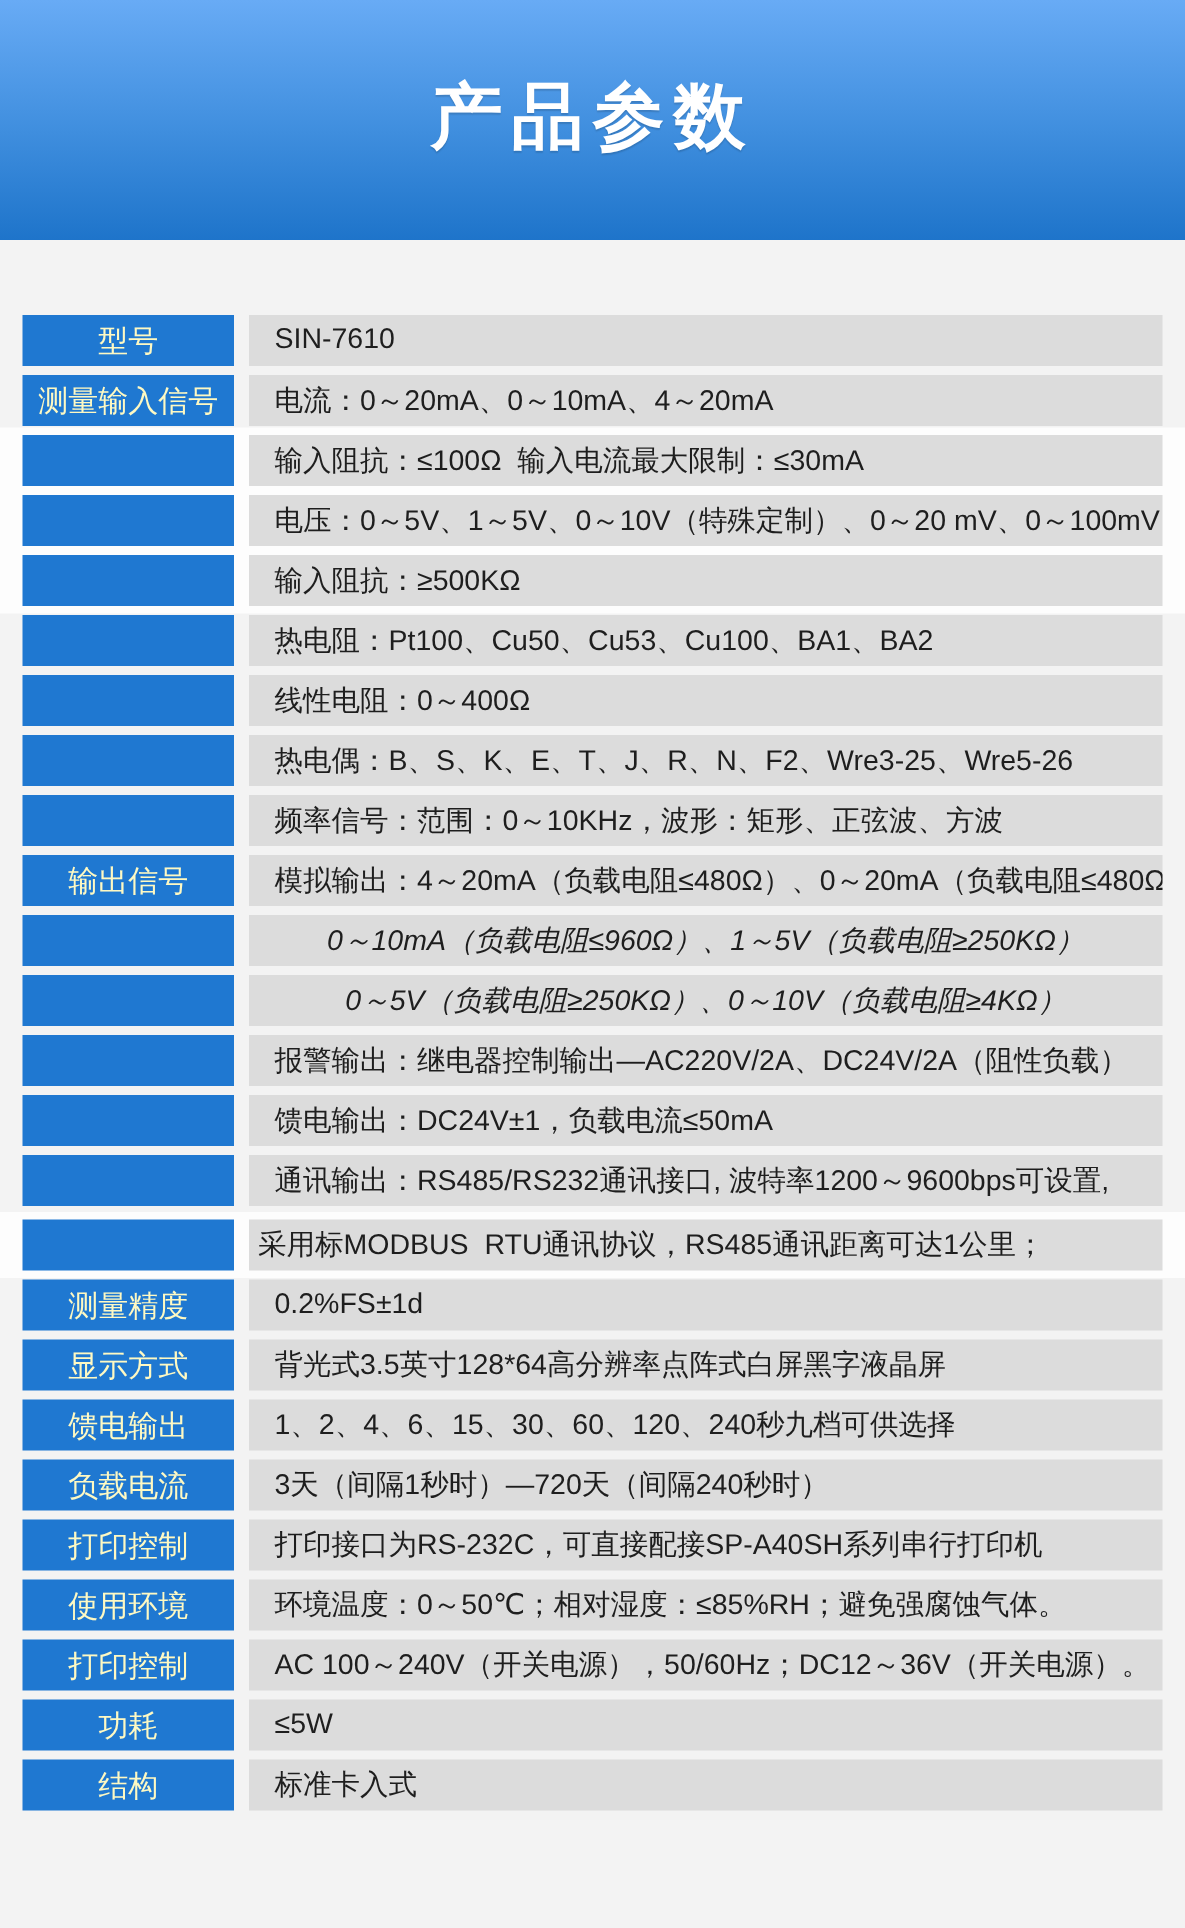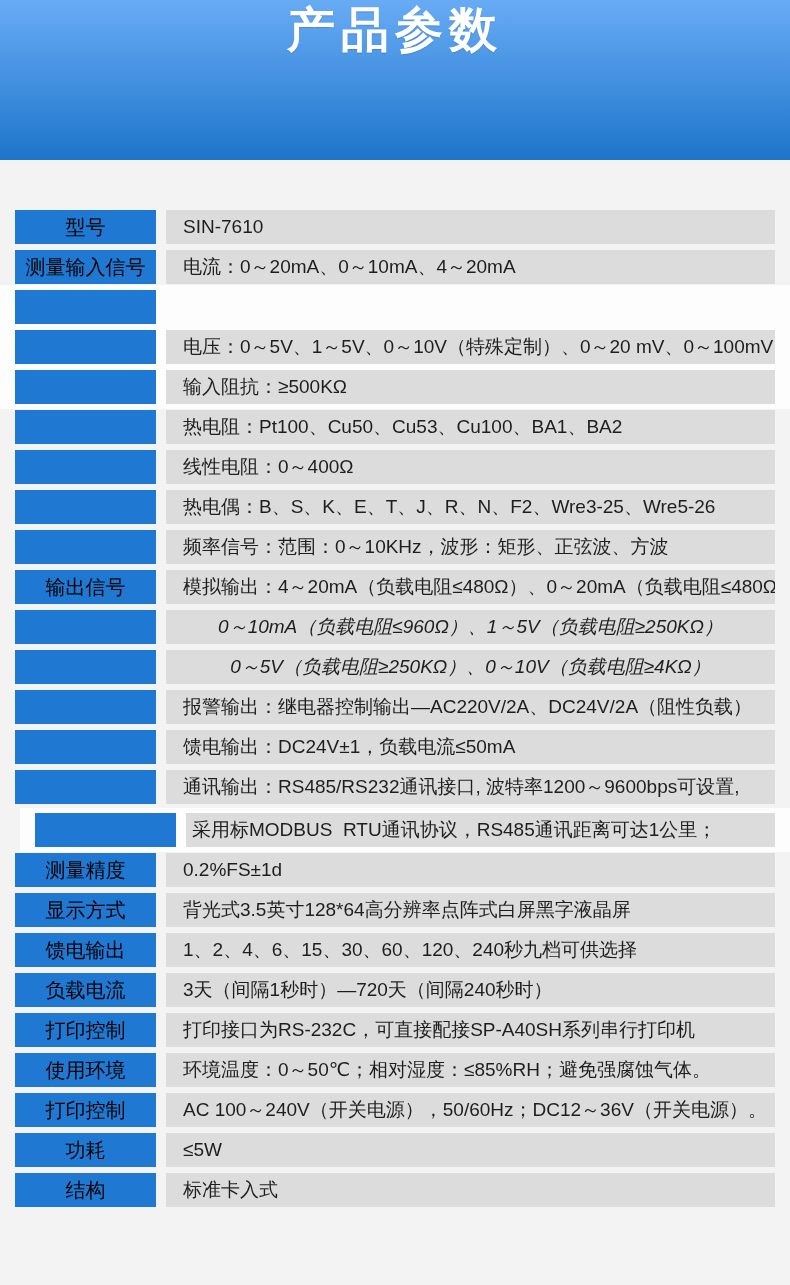--- a/index.html
+++ b/index.html
@@ -4,21 +4,21 @@
 <style>
   html,body{margin:0;padding:0;}
   body{
     width:790px;height:1285px;overflow:hidden;
     background:var(--page-bg,#f3f3f3);
     font-family:"Liberation Sans","DejaVu Sans",sans-serif;
   }
   .hero{
     height:160px;
     background:linear-gradient(180deg,var(--hero-top,#68abf5) 0%,#3f8ede 55%,var(--hero-bottom,#1e74ca) 100%);
-    display:flex;align-items:flex-start;justify-content:center;
+    display:flex;align-items:center;justify-content:center;
   }
   .hero-title{
     color:#ffffff;font-size:48px;font-weight:bold;letter-spacing:6px;
     text-shadow:0 1px 1px rgba(0,0,0,.15);
     transform:translateY(-2px);
   }
   .spec-table{
     padding:50px 15px 0 15px;
   }
   .row{
@@ -26,36 +26,36 @@
     position:relative;
   }
   .row.band::before{
     content:"";position:absolute;left:-15px;right:-15px;top:-5px;bottom:-5px;
     background:var(--band-bg,#fdfdfd);z-index:0;
   }
   .row .label,.row .content{position:relative;z-index:1;}
   .row .label{
     width:141px;flex:0 0 141px;
     background:var(--accent,#1f78d1);
-    color:#000000;font-size:20px;
+    color:#fef9c3;font-size:20px;
     display:flex;align-items:center;justify-content:center;
     white-space:nowrap;
   }
   .row .spacer{flex:0 0 10px;}
   .row .content{
     flex:1 1 auto;
     background:var(--cell-bg,#dcdcdc);
     color:#1e1e1e;font-size:19px;
     display:flex;align-items:center;
     padding-left:17px;
     white-space:pre;overflow:hidden;
   }
   .row.center .content{justify-content:center;padding-left:0;font-style:italic;}
   .row.tight .content{padding-left:6px;}
-  .row.gap-lg{margin-top:9px;margin-left:20px;}
+  .row.gap-lg{margin-top:9px;}
 </style>
 </head>
 <body>
 
 <div class="hero">
   <div class="hero-title">产品参数</div>
 </div>
 
 <div class="spec-table">
   <div class="row">
@@ -66,20 +66,21 @@
 
   <div class="row">
     <div class="label">测量输入信号</div>
     <div class="spacer"></div>
     <div class="content">电流：0～20mA、0～10mA、4～20mA</div>
   </div>
 
   <div class="row band">
     <div class="label"></div>
     <div class="spacer"></div>
+    <div class="content">输入阻抗：≤100Ω  输入电流最大限制：≤30mA</div>
   </div>
 
   <div class="row band">
     <div class="label"></div>
     <div class="spacer"></div>
     <div class="content">电压：0～5V、1～5V、0～10V（特殊定制）、0～20 mV、0～100mV</div>
   </div>
 
   <div class="row band">
     <div class="label"></div>

